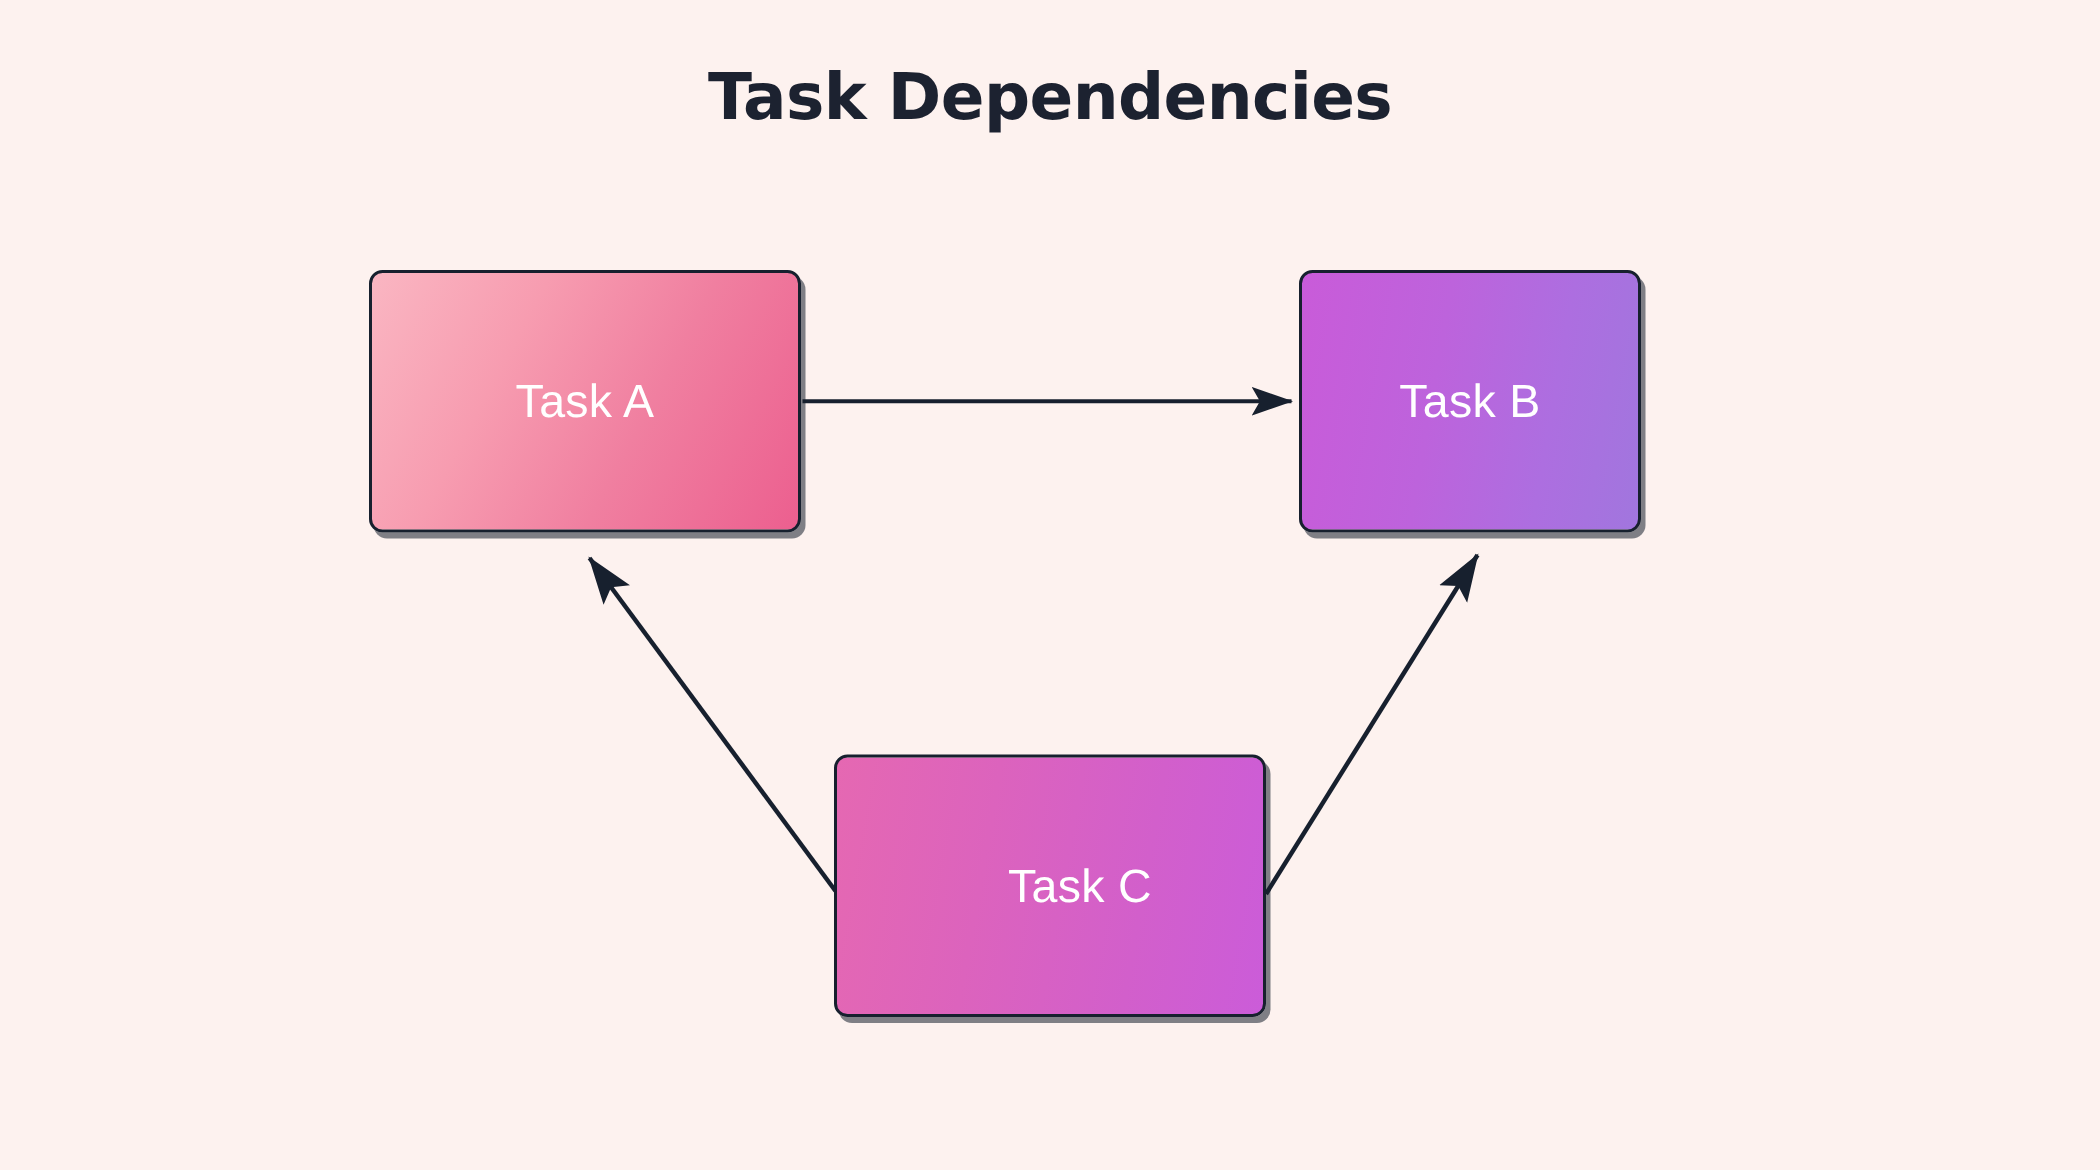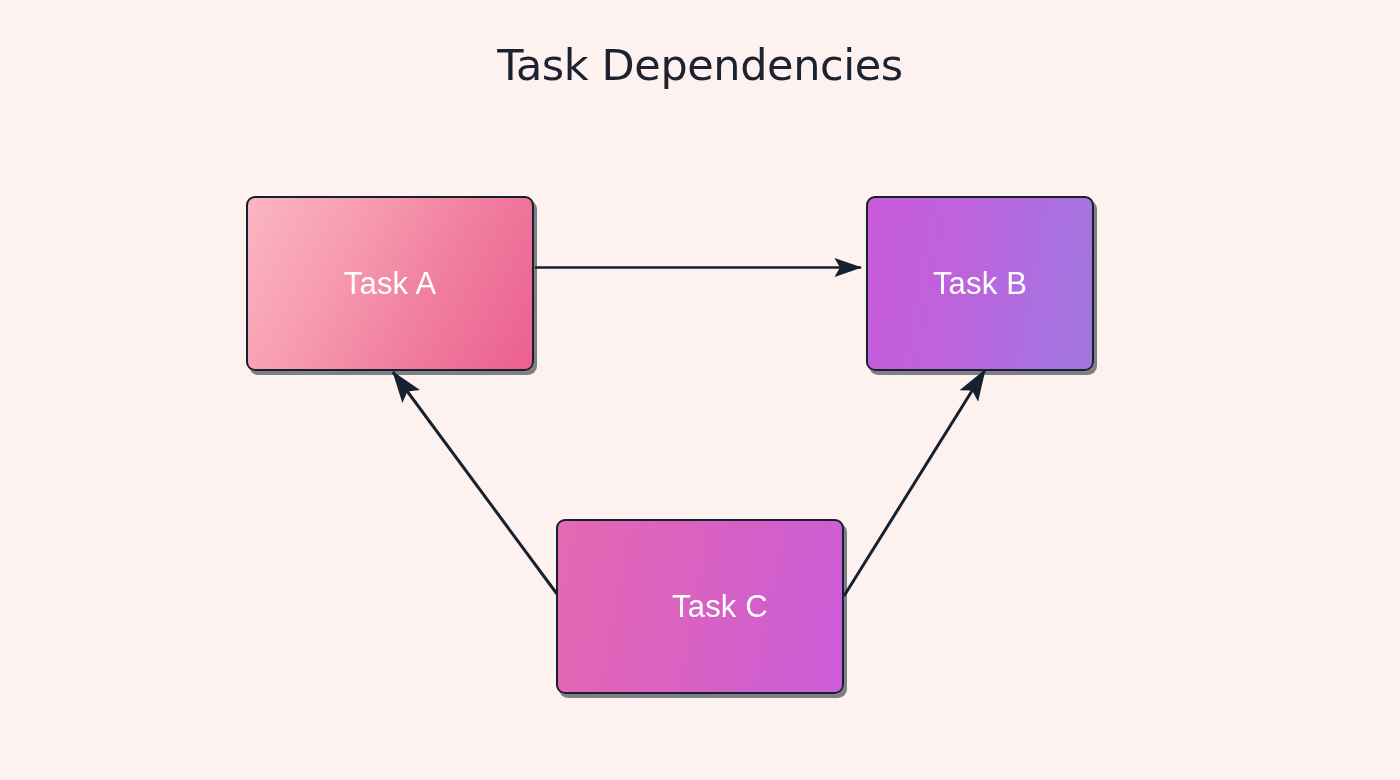--- a/index.html
+++ b/index.html
@@ -18,35 +18,34 @@
     width: 1400px;
     height: 780px;
   }
   #diagram-title {
     position: absolute;
     left: 0;
     top: 40px;
     width: 1400px;
     text-align: center;
     font-size: 43px;
-    font-weight: normal;
+    font-weight: bold;
     color: #1c2230;
     letter-spacing: -0.4px;
     font-family: "DejaVu Sans", sans-serif;
   }
   .node {
     position: absolute;
     box-sizing: border-box;
     border: 2.5px solid #17202e;
     border-radius: 9px;
     box-shadow: 3px 4px 0 rgba(23, 32, 46, 0.55);
     display: flex;
     align-items: center;
     justify-content: center;
-    margin-top: 16px;
   }
   .node-label {
     color: #ffffff;
     font-size: 31px;
     font-weight: 400;
     font-family: "Liberation Sans", sans-serif;
     letter-spacing: 0.2px;
     line-height: 1;
   }
   #node-task-a {

